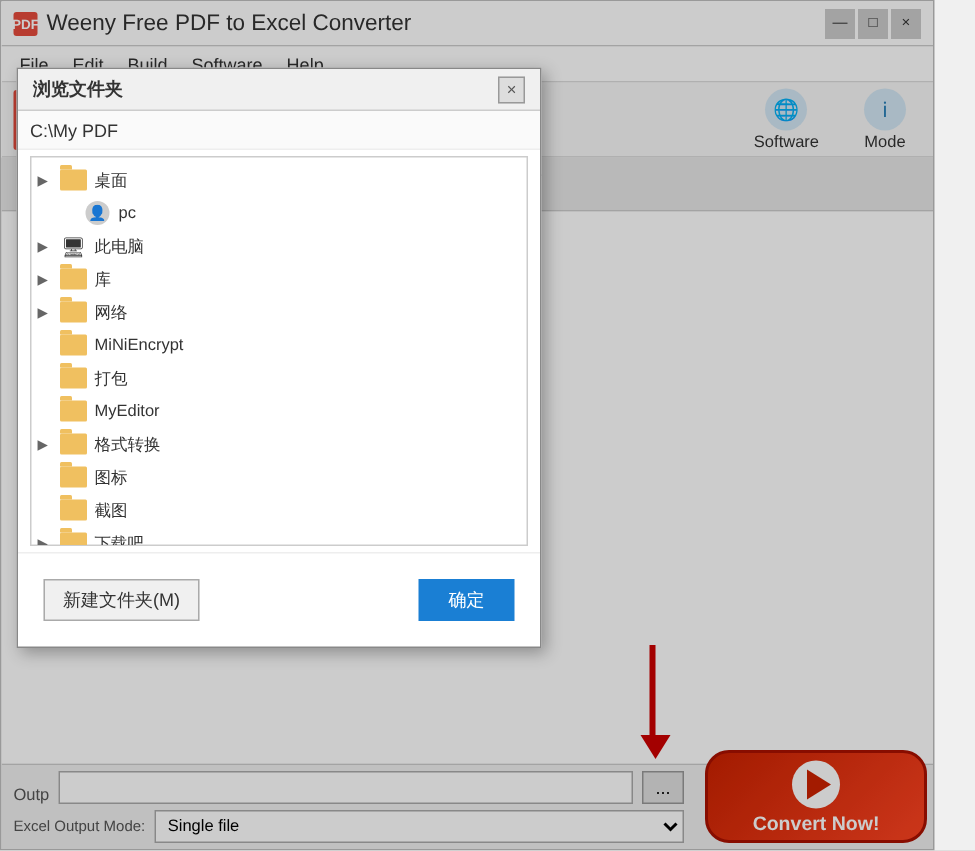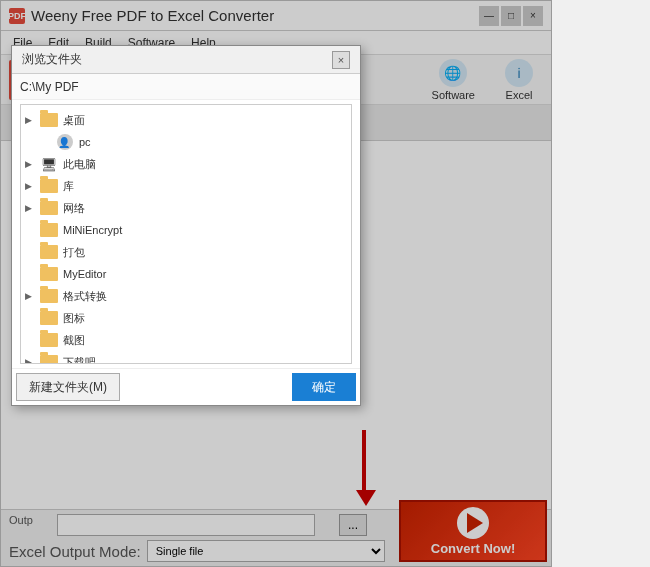--- a/index.html
+++ b/index.html
@@ -8,21 +8,21 @@
       font-size: 12px;
       background: #f0f0f0;
       width: 650px;
       height: 567px;
       overflow: hidden;
       position: relative;
     }
 
     
     .main-window {
-      width: 552px;
+      width: 623px;
       height: 567px;
       background: #f5f5f5;
       border: 1px solid #999;
       position: relative;
       display: flex;
       flex-direction: column;
     }
 
     
     .title-bar {
@@ -171,23 +171,23 @@
 
     
     .bottom-bar {
       background: #f0f0f0;
       border-top: 1px solid #ccc;
       padding: 4px 8px;
       flex-shrink: 0;
     }
     .output-row {
       display: flex;
-      align-items: flex-start;
+      align-items: flex-end;
       margin-bottom: 4px;
-      gap: 24px;
+      gap: 6px;
     }
     .output-label {
       font-size: 11px;
       color: #555;
       white-space: nowrap;
     }
     .output-input {
       flex: 1;
       height: 22px;
       border: 1px solid #aaa;
@@ -205,21 +205,21 @@
       align-items: center;
       justify-content: center;
       font-size: 12px;
     }
     .mode-row {
       display: flex;
       align-items: center;
       gap: 6px;
     }
     .mode-label {
-      font-size: 15px;
+      font-size: 10px;
       color: #555;
       white-space: nowrap;
     }
     .mode-select {
       flex: 1;
       height: 22px;
       border: 1px solid #aaa;
       background: #fff;
       font-size: 11px;
       padding: 2px 4px;
@@ -227,21 +227,21 @@
 
     
     .convert-now-btn {
       position: absolute;
       bottom: 4px;
       right: 4px;
       width: 148px;
       height: 62px;
       background: linear-gradient(135deg, #cc2200, #ff4422);
       border: 2px solid #aa1100;
-      border-radius: 0;
+      border-radius: 16px;
       cursor: pointer;
       display: flex;
       flex-direction: column;
       align-items: center;
       justify-content: center;
       gap: 2px;
     }
     .convert-now-btn .btn-icon {
       width: 32px;
       height: 32px;
@@ -296,21 +296,21 @@
       height: 28px;
       display: flex;
       align-items: center;
       padding: 0 10px;
       border-bottom: 1px solid #ccc;
       justify-content: space-between;
     }
     .dialog-title-text {
       font-size: 12px;
       color: #333;
-      font-weight: normal;
+      font-weight: bold;
     }
     .dialog-close-btn {
       width: 18px;
       height: 18px;
       background: #ddd;
       border: 1px solid #999;
       cursor: pointer;
       display: flex;
       align-items: center;
       justify-content: center;
@@ -391,21 +391,21 @@
       font-size: 13px;
     }
     .tree-label {
       font-size: 11px;
       color: #333;
     }
     .indent-1 { padding-left: 20px; }
 
     
     .dialog-bottom {
-      padding: 4px;
+      padding: 17px;
       border-top: 1px solid #eee;
       display: flex;
       justify-content: space-between;
       align-items: center;
     }
     .dialog-new-folder-btn {
       height: 28px;
       padding: 0 12px;
       background: #f0f0f0;
       border: 1px solid #aaa;
@@ -488,21 +488,21 @@
     <div class="toolbar-logo">
       <span>PDF</span>
     </div>
     <div style="flex:1"></div>
     <button class="toolbar-btn website-btn">
       <div class="icon-circle">🌐</div>
       <span>Software</span>
     </button>
     <button class="toolbar-btn about-btn">
       <div class="icon-circle">ℹ</div>
-      <span>Excel</span>
+      <span>Mode</span>
     </button>
   </div>
 
   <div class="content-area">
 
     <div class="table-header">
       <div class="col-header col-pdf">
         <span>PDF File</span><br>
         <span style="font-weight:normal;font-size:10px;color:#666;">D:\tools\g</span>
       </div>

